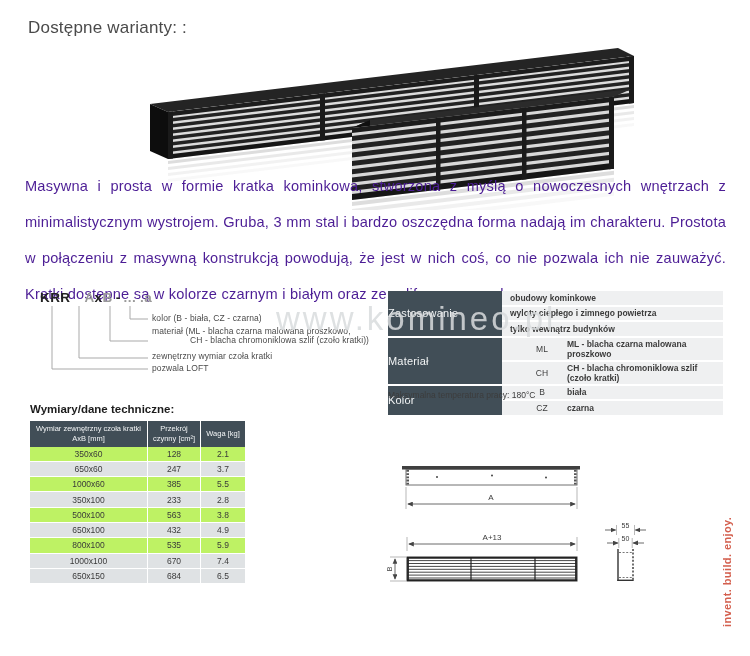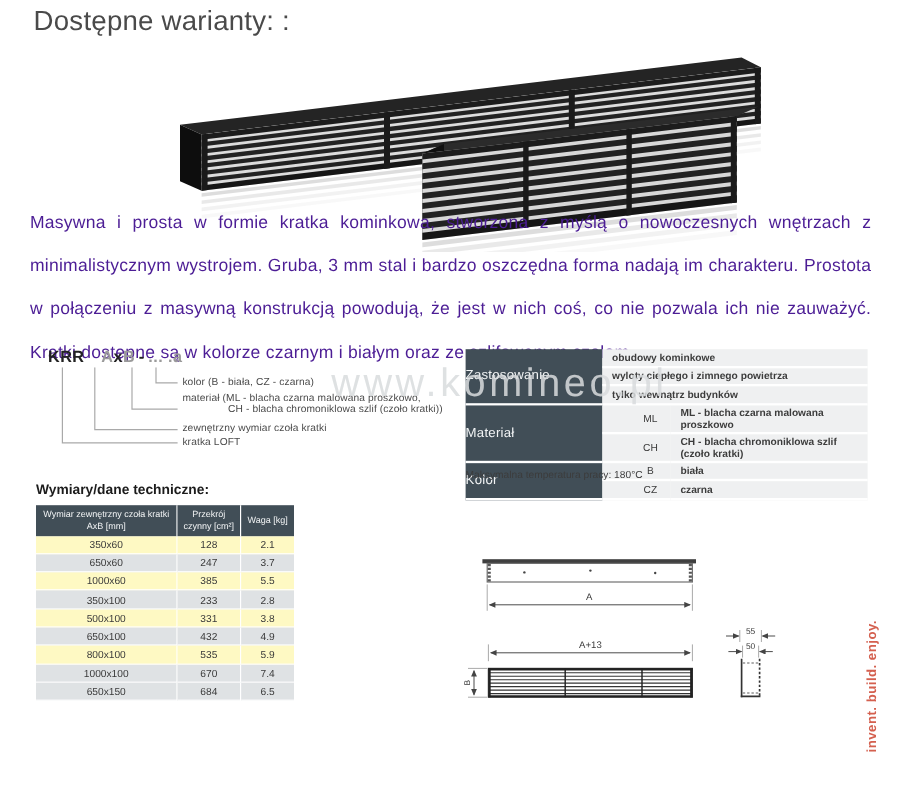--- a/index.html
+++ b/index.html
@@ -1,21 +1,21 @@
 <!DOCTYPE html>
 <html><head>
 <meta charset="utf-8">
 <style>
   html,body{margin:0;padding:0;background:#fff;}
   .page{
     position:relative;width:750px;height:656px;background:#ffffff;
     font-family:"Liberation Sans",sans-serif;overflow:hidden;
   }
   .page-title{
-    position:absolute;left:28px;top:4px;font-size:23px;color:#4a4a4a;letter-spacing:.2px;
+    position:absolute;left:28px;top:18px;font-size:17px;color:#4a4a4a;letter-spacing:.2px;
   }
   
   .photo{position:absolute;left:120px;top:20px;width:520px;height:190px;}
   
   .desc{
     position:absolute;left:25px;top:168px;width:701px;font-size:14.6px;line-height:36px;
     color:#4c1d95;text-align:justify;letter-spacing:.2px;
   }
   
   .code-line{position:absolute;left:40px;top:290px;font-size:13.5px;font-weight:bold;color:#222;letter-spacing:.4px;}
@@ -47,21 +47,21 @@
   
   .dim-heading{position:absolute;left:30px;top:403px;font-size:11.5px;font-weight:bold;color:#1c1c1c;}
   .dim-table{position:absolute;left:30px;top:421px;width:215px;border-collapse:separate;border-spacing:0;table-layout:fixed;}
   .dim-table th{
     background:#414e57;color:#f2f4f5;font-size:7.5px;font-weight:normal;line-height:1.3;
     padding:3px 2px;border-right:1.5px solid #fff;vertical-align:middle;
   }
   .dim-table th:last-child{border-right:none;}
   .dim-table col.c1{width:118px;} .dim-table col.c2{width:53px;} .dim-table col.c3{width:44px;}
   .dim-table td{
-    font-size:8.5px;color:#3a3a3a;text-align:center;height:12.3px;background:#fef9c3;
+    font-size:8.5px;color:#3a3a3a;text-align:center;height:12.3px;background:#bef264;
     border-right:1.5px solid #fff;border-bottom:1.5px solid #fff;
   }
   .dim-table td:last-child{border-right:none;}
   .dim-table tr.alt td{background:#dfe2e4;}
   
   .tech{position:absolute;left:385px;top:452px;width:335px;height:170px;}
   .tech text{font-family:"Liberation Sans",sans-serif;fill:#3a3a3a;}
   
   .tagline{
     position:absolute;left:721px;top:507px;height:120px;writing-mode:vertical-rl;transform:rotate(180deg);
@@ -140,21 +140,21 @@
   <svg class="code-connectors" viewBox="0 0 130 66">
     <path d="M90,0 V13 H108" fill="none" stroke="#a9a9a9" stroke-width="1"></path>
     <path d="M70,0 V35 H108" fill="none" stroke="#a9a9a9" stroke-width="1"></path>
     <path d="M39,0 V52 H108" fill="none" stroke="#a9a9a9" stroke-width="1"></path>
     <path d="M12,0 V63 H108" fill="none" stroke="#a9a9a9" stroke-width="1"></path>
   </svg>
   <div class="legend-label lg0">kolor (B - biała, CZ - czarna)</div>
   <div class="legend-label lg1">materiał (ML - blacha czarna malowana proszkowo,</div>
   <div class="legend-label lg2">CH - blacha chromoniklowa szlif (czoło kratki))</div>
   <div class="legend-label lg3">zewnętrzny wymiar czoła kratki</div>
-  <div class="legend-label lg4">kratka LOFT</div>
+  <div class="legend-label lg4">pozwala LOFT</div>
 
   <div class="watermark">www.komineo.pl</div>
 
   <table class="spec-table">
     <tbody>
         <tr>
           <td class="group" rowspan="3">Zastosowanie</td>
           <td class="desccell" colspan="2">obudowy kominkowe</td>
         </tr>
         <tr>
@@ -215,21 +215,21 @@
           <td>385</td>
           <td>5.5</td>
         </tr>
         <tr class="alt">
           <td>350x100</td>
           <td>233</td>
           <td>2.8</td>
         </tr>
         <tr>
           <td>500x100</td>
-          <td>331</td>
+          <td>563</td>
           <td>3.8</td>
         </tr>
         <tr class="alt">
           <td>650x100</td>
           <td>432</td>
           <td>4.9</td>
         </tr>
         <tr>
           <td>800x100</td>
           <td>535</td>

